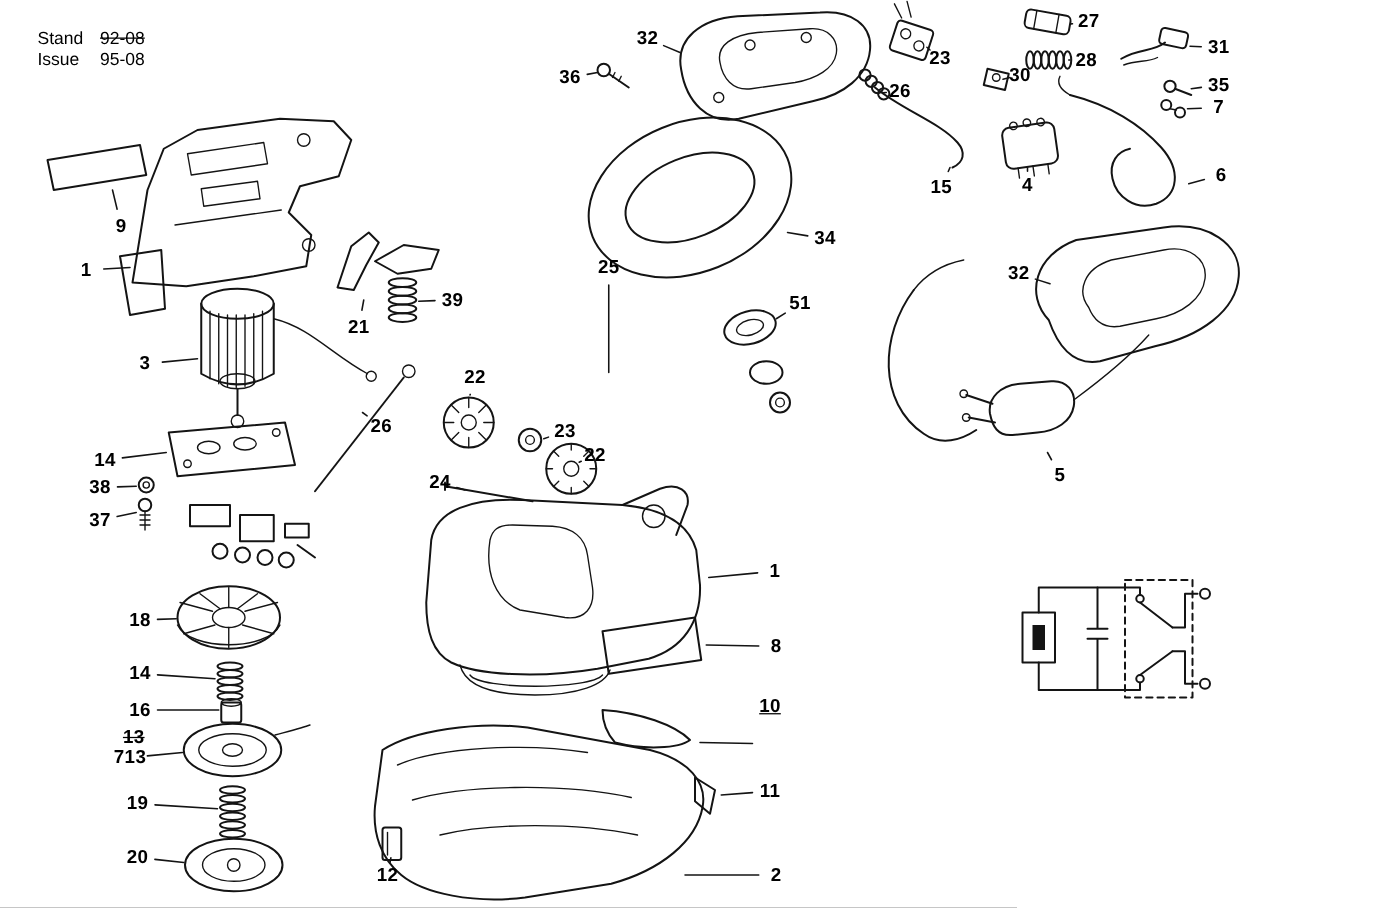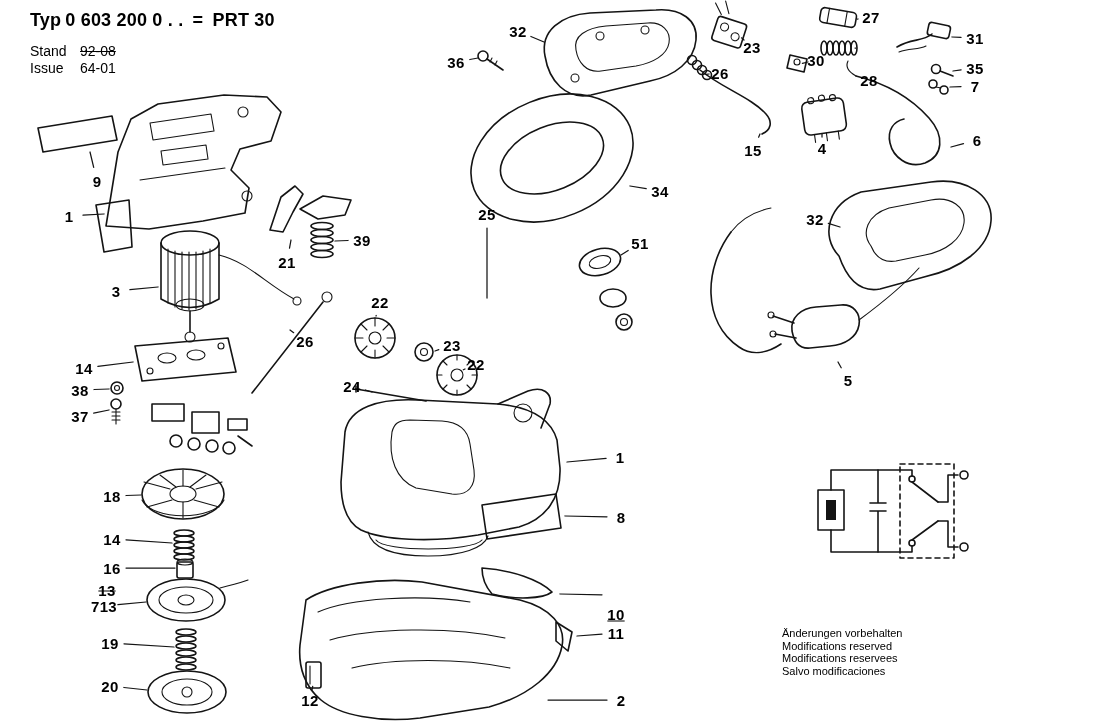--- a/index.html
+++ b/index.html
@@ -398,57 +398,46 @@
       <div class="part-label" style="left: 452px; top: 345px;">23</div>
       <div class="part-label" style="left: 476px; top: 364px;">22</div>
       <div class="part-label" style="left: 352px; top: 386px;">24</div>
       <div class="part-label" style="left: 487px; top: 214px;">25</div>
       <div class="part-label" style="left: 456px; top: 62px;">36</div>
       <div class="part-label" style="left: 518px; top: 31px;">32</div>
       <div class="part-label" style="left: 720px; top: 73px;">26</div>
       <div class="part-label" style="left: 752px; top: 47px;">23</div>
       <div class="part-label" style="left: 816px; top: 60px;">30</div>
       <div class="part-label" style="left: 871px; top: 17px;">27</div>
-      <div class="part-label" style="left: 869px; top: 48px; margin-top: 32px;">28</div>
+      <div class="part-label" style="left: 869px; top: 48px;">28</div>
       <div class="part-label" style="left: 975px; top: 38px;">31</div>
       <div class="part-label" style="left: 975px; top: 68px;">35</div>
       <div class="part-label" style="left: 975px; top: 86px;">7</div>
       <div class="part-label" style="left: 753px; top: 150px;">15</div>
       <div class="part-label" style="left: 822px; top: 148px;">4</div>
       <div class="part-label" style="left: 977px; top: 140px;">6</div>
       <div class="part-label" style="left: 660px; top: 191px;">34</div>
       <div class="part-label" style="left: 815px; top: 219px;">32</div>
       <div class="part-label" style="left: 640px; top: 243px;">51</div>
       <div class="part-label" style="left: 848px; top: 380px;">5</div>
       <div class="part-label" style="left: 620px; top: 457px;">1</div>
       <div class="part-label" style="left: 621px; top: 517px;">8</div>
-      <div class="part-label" style="left: 616px; top: 614px; text-decoration: underline;">10</div>
+      <div class="part-label" style="left: 616px; top: 565px; text-decoration: underline;">10</div>
       <div class="part-label" style="left: 616px; top: 633px;">11</div>
       <div class="part-label" style="left: 310px; top: 700px;">12</div>
       <div class="part-label" style="left: 621px; top: 700px;">2</div>
     </div>
 
   <div class="hdr">
-    <div class="typ">
-      <span>Typ</span><span>0 603 200 0 . .</span>
-      <span>=</span>
-      <span>PRT 30</span>
-    </div>
     <div class="meta">
       <div>
         <span class="lbl">Stand</span><span class="strike-val">92-08</span>
       </div>
       <div>
-        <span class="lbl">Issue</span><span>64-01</span>
+        <span class="lbl">Issue</span><span>95-08</span>
       </div>
     </div>
   </div>
 
   <div class="footer">
-    <div>
-        <div>Änderungen vorbehalten</div>
-        <div>Modifications reserved</div>
-        <div>Modifications reservees</div>
-        <div>Salvo modificaciones</div>
-      </div>
   </div>
 
 </div>
 
 </body></html>

